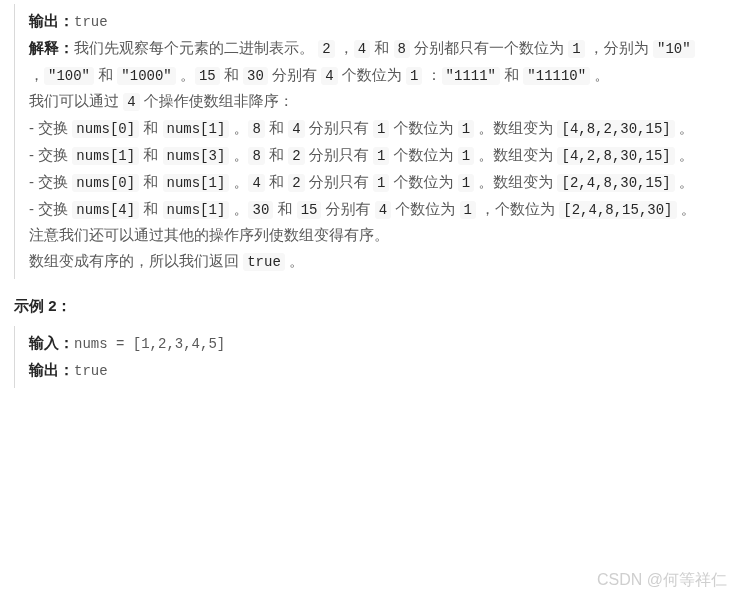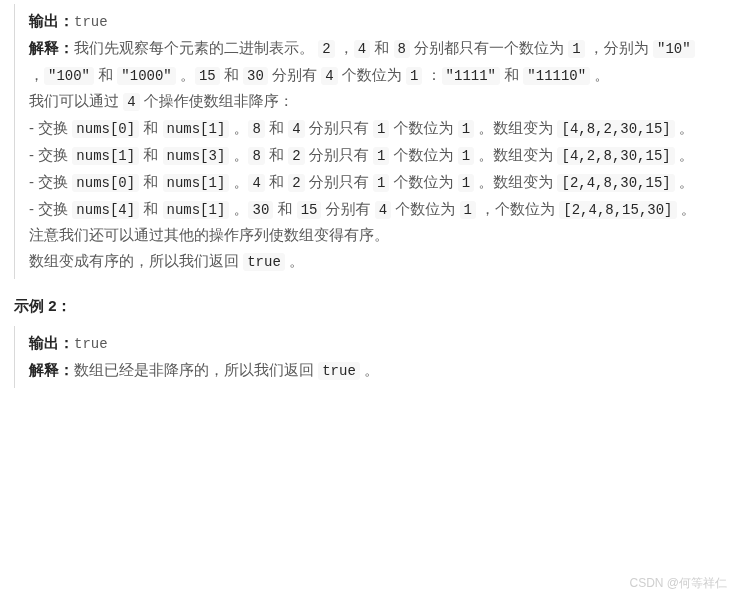--- a/index.html
+++ b/index.html
@@ -42,21 +42,21 @@
   }
   .heading {
     font-weight: 700;
     font-size: 15px;
     margin: 12px 0 8px 0;
   }
   .watermark {
     position: absolute;
     bottom: 6px;
     right: 10px;
-    font-size: 12px;
+    font-size: 16px;
     color: #cfcfcf;
     font-family: sans-serif;
   }
   .line { margin: 0; }
 </style>
 </head>
 <body>
 
 <div class="content">
 
@@ -87,22 +87,22 @@
     </p>
     <p class="line">
       <span>数组变成有序的，所以我们返回 </span><span class="mono">true</span><span> 。</span>
     </p>
   </div>
 
   <div class="heading">示例 2：</div>
 
   <div class="code-block">
     <p class="line">
-      <span class="bold">输出：</span><span class="mono-plain">true</span>
+      <span class="bold">输入：</span><span class="mono-plain">nums = [1,2,3,4,5]</span>
     </p>
     <p class="line">
-      <span class="bold">解释：</span><span>数组已经是非降序的，所以我们返回 </span><span class="mono">true</span><span> 。</span>
+      <span class="bold">输出：</span><span class="mono-plain">true</span>
     </p>
   </div>
 
 </div>
 
 <div class="watermark">CSDN @何等祥仁</div>
 
 </body></html>

